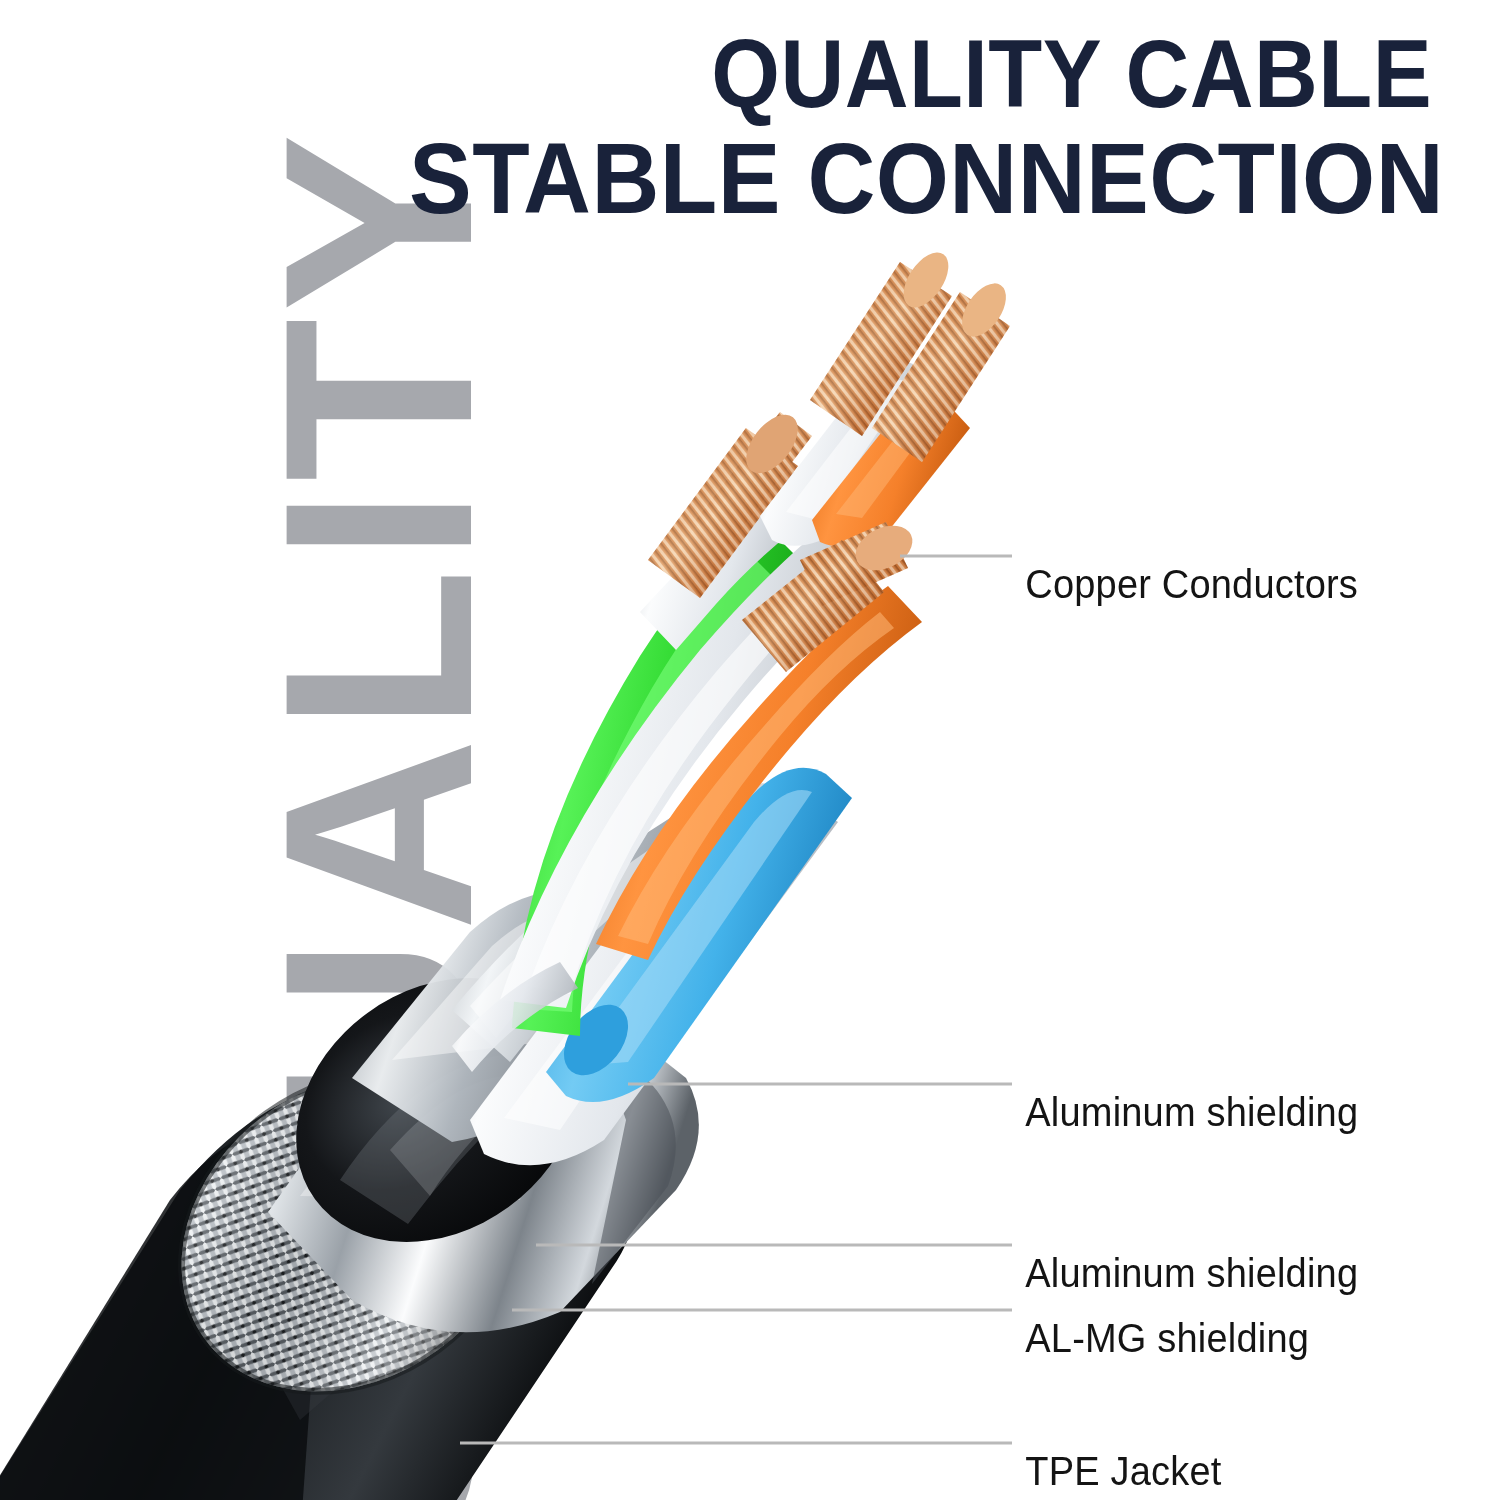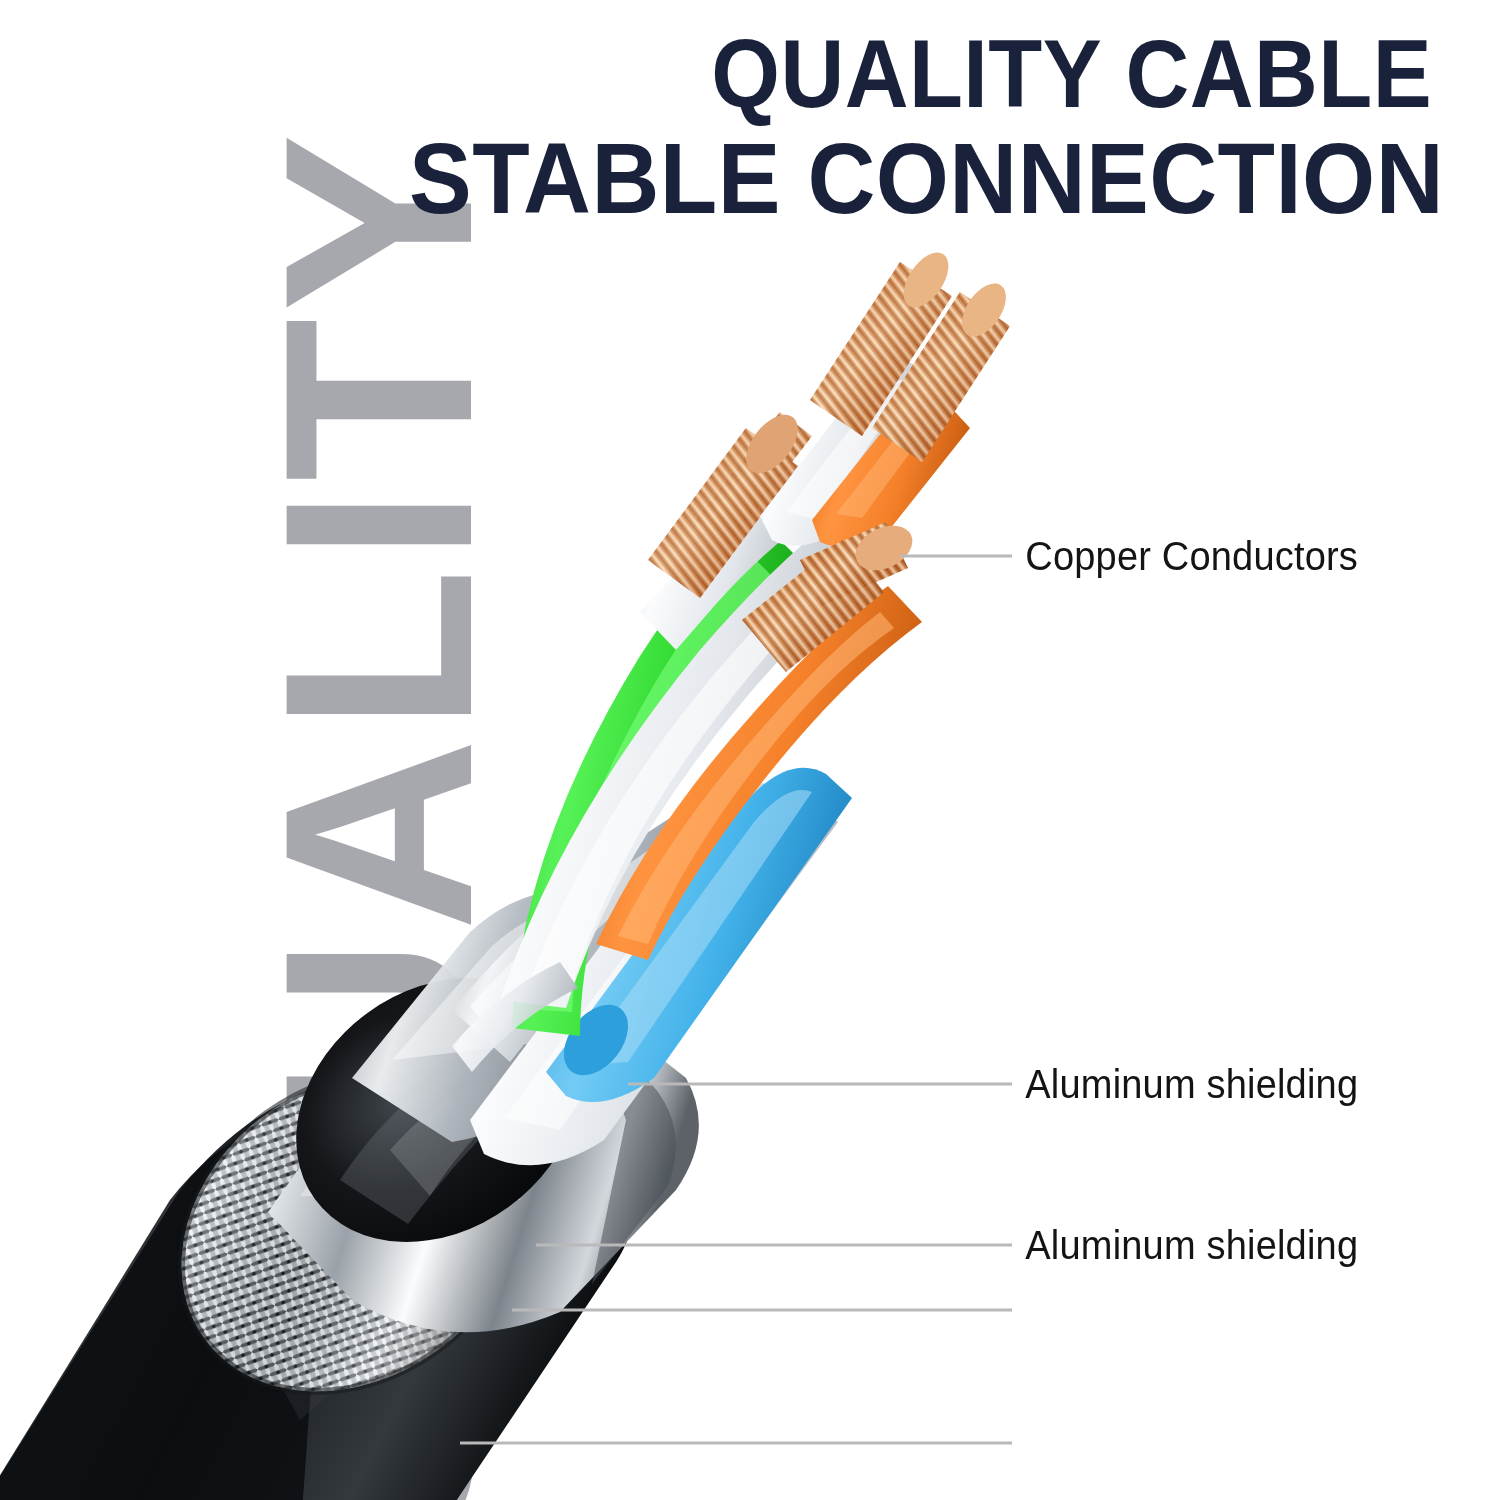--- a/index.html
+++ b/index.html
@@ -75,20 +75,21 @@
     pointer-events: none;
   }
 
   
   .callout {
     position: absolute;
     z-index: 7;
     display: flex;
     align-items: center;
     white-space: nowrap;
+    margin-top: 28px;
   }
   .callout .ctext {
     color: #141414;
     font-family: "Liberation Sans", sans-serif;
     font-weight: 400;
     font-size: 40px;
     line-height: 44px;
     letter-spacing: 0.2px;
     transform: scaleX(0.95);
     transform-origin: left center;
@@ -338,15 +339,21 @@
   </div>
 
   <div class="callout" style="left:1012px; top:1062px;">
     <span class="ctext">Aluminum shielding</span>
   </div>
 
   <div class="callout" style="left:1012px; top:1223px;">
     <span class="ctext">Aluminum shielding</span>
   </div>
 
-
+  <div class="callout" style="left:1012px; top:1288px;">
+    <span class="ctext">AL-MG shielding</span>
+  </div>
+
+  <div class="callout" style="left:1012px; top:1421px;">
+    <span class="ctext">TPE Jacket</span>
+  </div>
 
 </div>
 
 </body></html>

